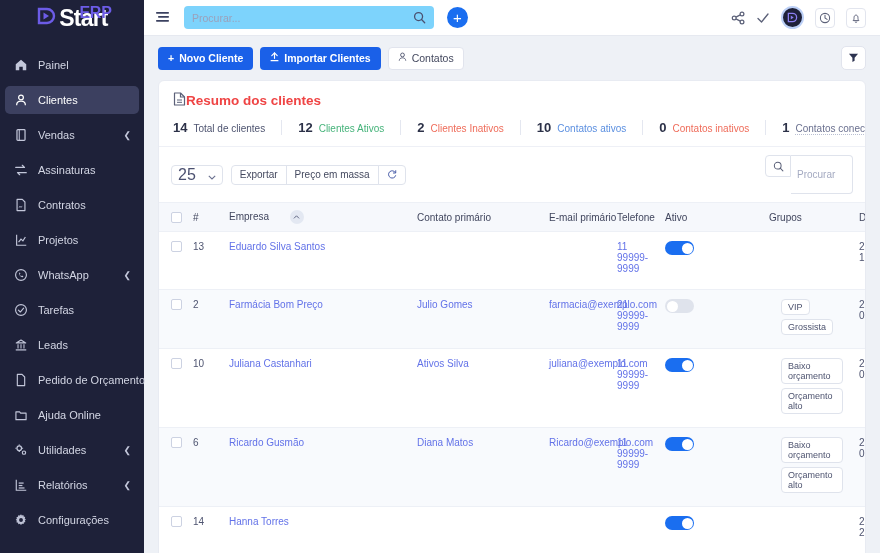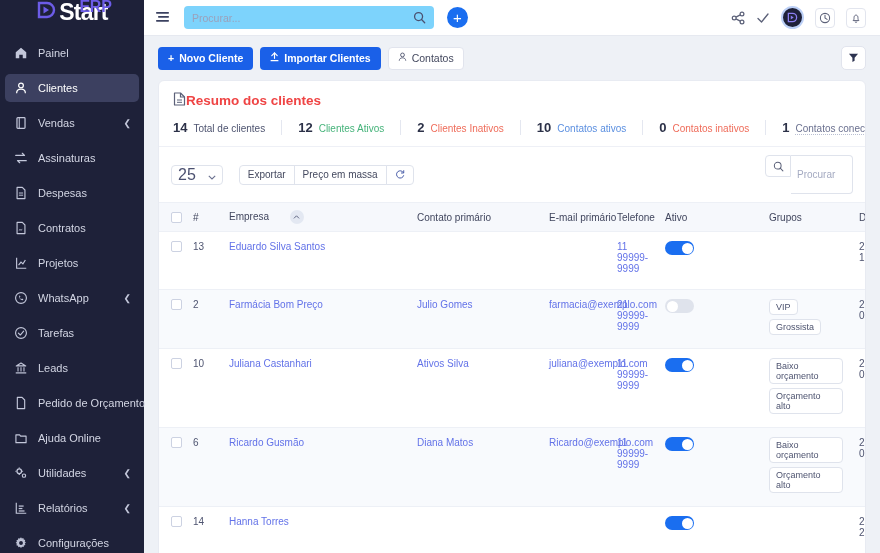--- a/index.html
+++ b/index.html
@@ -154,21 +154,21 @@
     padding: 0 6px; display: flex; align-items: center; gap: 12px;
     cursor: pointer;
   }
   .tbtn-group { display: flex; margin-left: 8px; }
   .tbtn {
     height: 20px; border: 1px solid #dfe3ec; background: #fff;
     font-size: 10px; color: #44495f; padding: 0 8px;
     display: flex; align-items: center; cursor: pointer;
     margin-left: -1px;
   }
-  .tbtn:first-child { border-radius: 4px 0 0 4px; margin-left: 8px; }
+  .tbtn:first-child { border-radius: 4px 0 0 4px; margin-left: 0; }
   .tbtn:last-child { border-radius: 0 4px 4px 0; }
   .tbar-right { margin-left: auto; display: flex; }
   .srch-btn {
     width: 26px; height: 22px; border: 1px solid #dfe3ec; border-radius: 4px 0 0 4px;
     background: #fff; display: flex; align-items: center; justify-content: center;
     color: #5b6078; cursor: pointer;
   }
   .srch-input {
     width: 62px; height: 39px; border: 1px solid #dfe3ec; border-left: 0;
     border-radius: 0 4px 4px 0; background: #fff;
@@ -213,21 +213,21 @@
   .toggle .knob {
     position: absolute; top: 1.5px; left: 1.5px;
     width: 11px; height: 11px; border-radius: 50%; background: #fff;
   }
   .toggle.on .knob { left: auto; right: 1.5px; }
   .tag {
     display: inline-flex; align-items: center;
     border: 1px solid #dfe3ec; border-radius: 4px;
     background: #fff; color: #4e5470;
     font-size: 9px; padding: 2px 6px;
-    margin: 0 4px 4px 0;
+    margin: 0 4px 4px 12px;
   }
   .nowrap { white-space: nowrap; }
 </style>
 </head>
 <body>
 
 <div class="app">
 
   <aside class="sidebar">
     <div class="logo-wrap">
@@ -271,30 +271,20 @@
           <span class="nav-caret">❮</span>
         </div>
         <div class="nav-item">
           <span class="nav-ico">
             <svg width="14" height="14" viewBox="0 0 16 16">
               <polyline points="2,5 12,5 9.5,2.6" fill="none" stroke="currentColor" stroke-width="1.4" stroke-linecap="round" stroke-linejoin="round"></polyline>
               <polyline points="14,11 4,11 6.5,13.4" fill="none" stroke="currentColor" stroke-width="1.4" stroke-linecap="round" stroke-linejoin="round"></polyline>
             </svg>
           </span>
           <span class="nav-label">Assinaturas</span>
-        </div>
-        <div class="nav-item">
-          <span class="nav-ico">
-            <svg width="14" height="14" viewBox="0 0 16 16">
-              <path d="M3.5 1.6 h6 l3 3 v9.8 h-9z" fill="none" stroke="currentColor" stroke-width="1.3" stroke-linejoin="round"></path>
-              <line x1="5.6" y1="8" x2="10.4" y2="8" stroke="currentColor" stroke-width="1.1"></line>
-              <line x1="5.6" y1="10.5" x2="10.4" y2="10.5" stroke="currentColor" stroke-width="1.1"></line>
-            </svg>
-          </span>
-          <span class="nav-label">Despesas</span>
         </div>
         <div class="nav-item">
           <span class="nav-ico">
             <svg width="14" height="14" viewBox="0 0 16 16">
               <path d="M3.5 1.6 h6 l3 3 v9.8 h-9z" fill="none" stroke="currentColor" stroke-width="1.3" stroke-linejoin="round"></path>
               <path d="M5.6 10.6 c1.4 -1.6 2.4 0.6 3.8 -1" fill="none" stroke="currentColor" stroke-width="1.1"></path>
             </svg>
           </span>
           <span class="nav-label">Contratos</span>
         </div>

